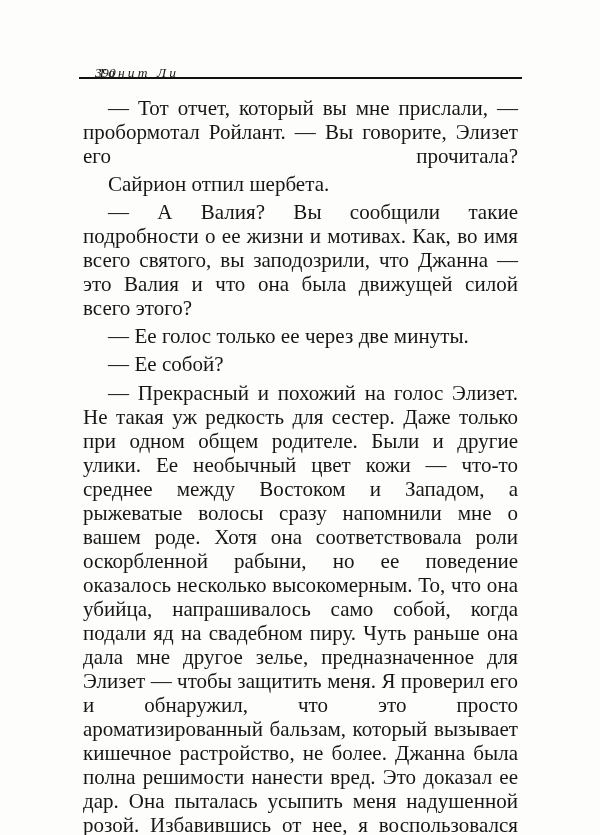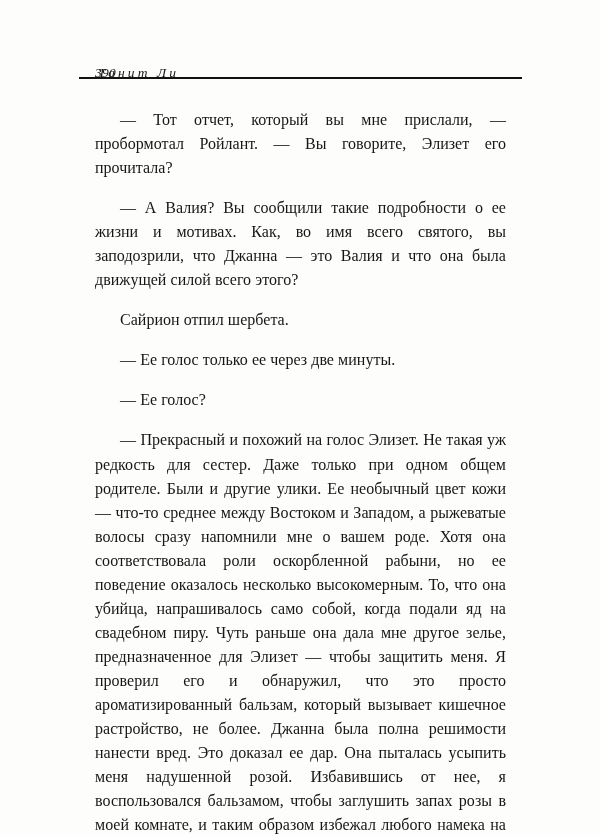--- a/index.html
+++ b/index.html
@@ -65,25 +65,25 @@
 
   
   .textblock {
     position: absolute;
     left: 79px;
     top: 92px;
     width: 443px;
   }
 
   .textblock p {
-    margin: 16px;
+    margin: 4px;
     text-align: justify;
     text-align-last: left;
     text-indent: 25px;
-    font-size: 16px;
+    font-size: 21px;
     line-height: 24.05px;
     word-spacing: 0.1px;
     letter-spacing: 0.02px;
     hyphens: manual;
     -webkit-hyphens: manual;
   }
 
   
   .textblock p.runon {
     text-align-last: justify;
@@ -100,20 +100,20 @@
 
   <div class="running-head">
     <div class="folio">390</div>
     <div class="running-title">Танит Ли</div>
   </div>
 
   <div class="head-rule"></div>
 
   <div class="textblock">
     <p class="runon">— Тот отчет, который вы мне прислали, — пробормотал Ройлант. — Вы говорите, Элизет его прочитала?</p>
+    <p class="short">Сайрион отпил шербета.</p>
     <p class="short">— А Валия? Вы сообщили такие подробности о ее жизни и мотивах. Как, во имя всего святого, вы заподозрили, что Джанна — это Валия и что она была движущей силой всего этого?</p>
-    <p class="short">Сайрион отпил шербета.</p>
     <p class="short">— Ее голос только ее через две минуты.</p>
-    <p class="short">— Ее голос?</p>
+    <p class="short">— Ее собой?</p>
     <p class="runon">— Прекрасный и похожий на голос Элизет. Не такая уж редкость для сестер. Даже только при одном общем родителе. Были и другие улики. Ее необычный цвет кожи — что-то среднее между Востоком и Западом, а рыжеватые волосы сразу напомнили мне о вашем роде. Хотя она соответствовала роли оскорбленной рабыни, но ее поведение оказалось несколько высокомерным. То, что она убийца, напрашивалось само собой, когда подали яд на свадебном пиру. Чуть раньше она дала мне другое зелье, предназначенное для Элизет — чтобы защитить меня. Я проверил его и обнаружил, что это просто ароматизированный бальзам, который вызывает кишечное растройство, не более. Джанна была полна решимости нанести вред. Это доказал ее дар. Она пыталась усыпить меня надушенной розой. Избавившись от нее, я воспользовался бальзамом, чтобы заглушить запах розы в моей комнате, и таким образом избежал любого намека на ее уловку. Потом мы пришли на отравленный пир. Даже самый бесхитростный убийца не стал бы лично подавать мне отраву при столь очевидных — и на редкость некрасивых — последствиях в случае моей смерти. Я рассудил тогда, что тот, кто хочет убить</p>
   </div>
 
 </div>
 
 </body></html>

